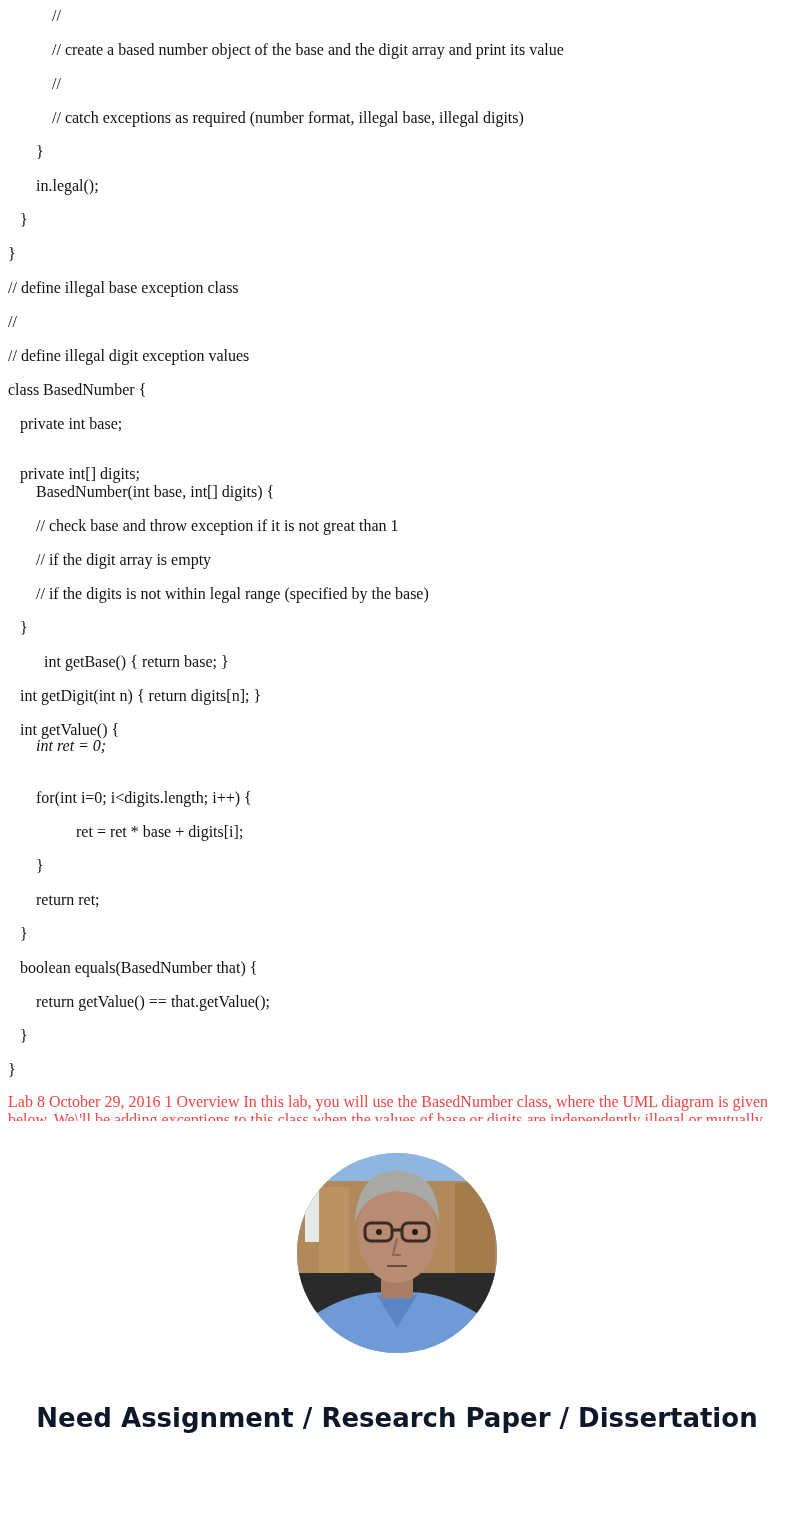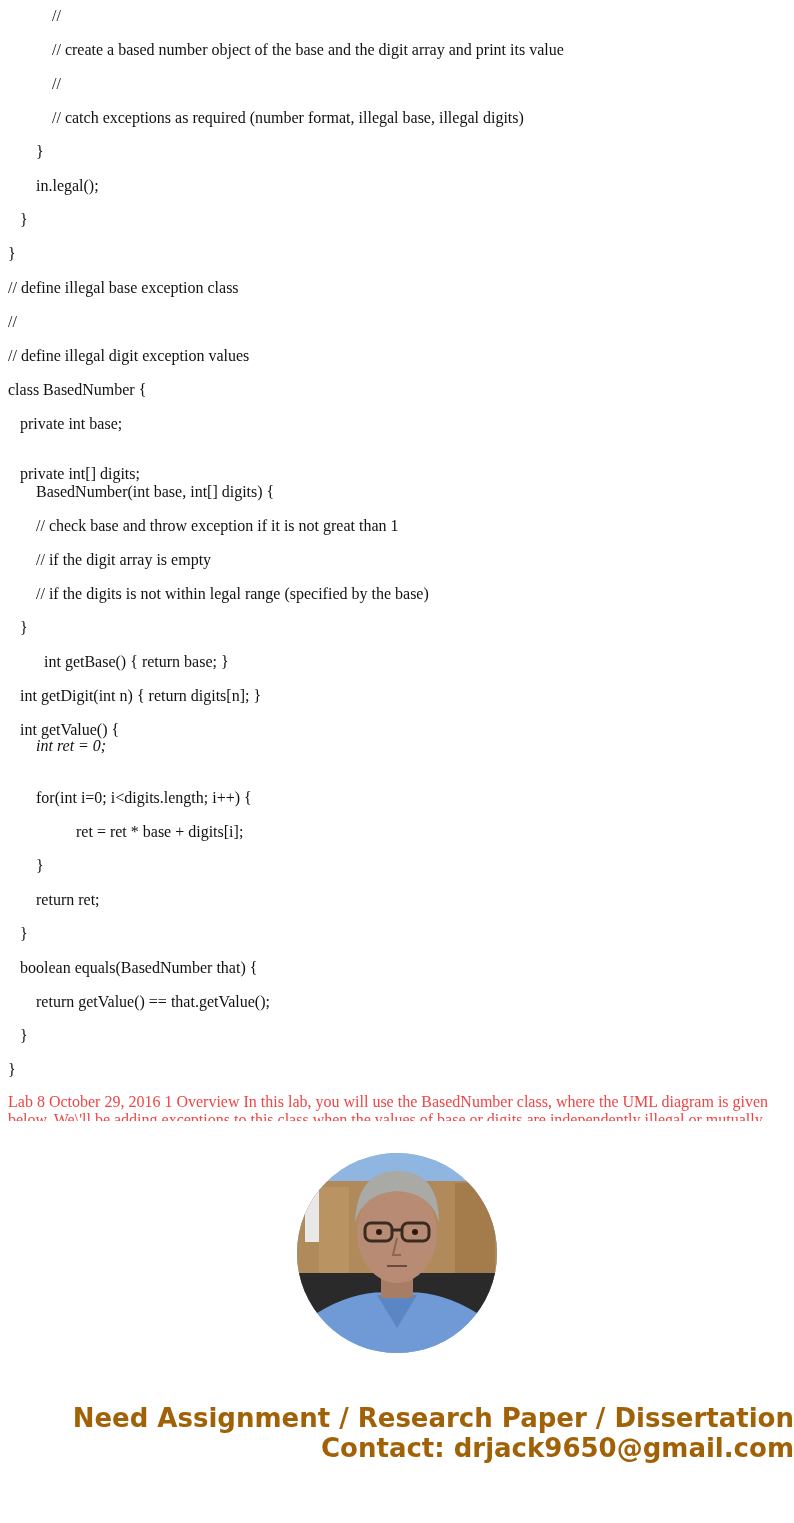--- a/index.html
+++ b/index.html
@@ -51,26 +51,26 @@
       background: #8fb6e0;
     }
     .avatar-wrap svg {
       display: block;
     }
     .promo {
       position: absolute;
       left: 0;
       top: 1403px;
       width: 794px;
-      text-align: right;
+      text-align: center;
       font-family: "DejaVu Sans", "Liberation Sans", sans-serif;
       font-weight: bold;
       font-size: 26px;
       line-height: 30px;
-      color: #a16207;
+      color: #0f172a;
     }
     .promo div {
       white-space: nowrap;
     }
   </style>
 </head>
 <body>
 
 <div class="code-block" id="code-block">
     <div class="code-line" style="left: 52px; top: 6px;">//</div>
@@ -137,14 +137,13 @@
     <circle cx="82" cy="79" r="3" fill="#2a1a12"></circle>
     <circle cx="118" cy="79" r="3" fill="#2a1a12"></circle>
 
     <path d="M100 85 L96 102 L104 102" fill="none" stroke="#8e6652" stroke-width="2"></path>
     <line x1="90" y1="113" x2="110" y2="113" stroke="#6e4a3c" stroke-width="2"></line>
   </svg>
 </div>
 
 <div class="promo">
   <div>Need Assignment / Research Paper / Dissertation</div>
-  <div>Contact: drjack9650@gmail.com</div>
 </div>
 
 </body></html>

